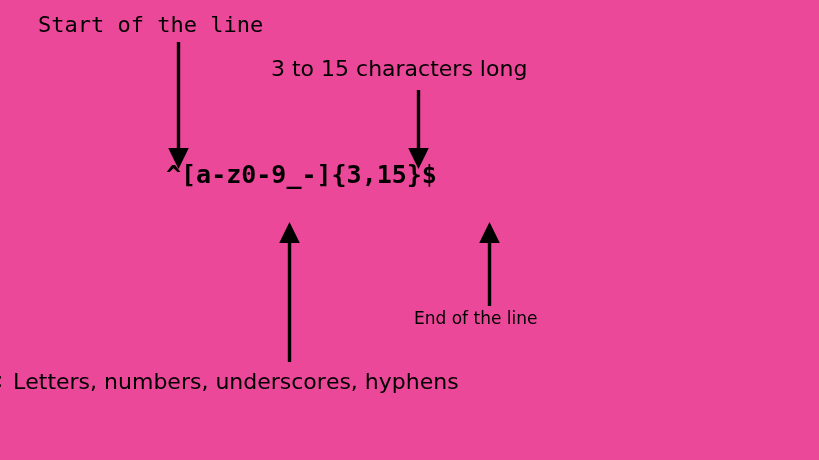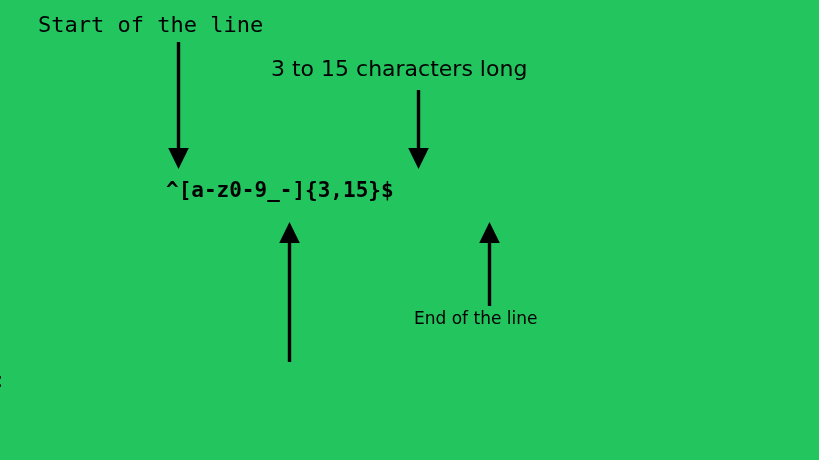--- a/index.html
+++ b/index.html
@@ -24,24 +24,24 @@
   .mono {
     font-family: "DejaVu Sans Mono", "Liberation Mono", monospace;
   }
   .sans {
     font-family: "DejaVu Sans", "Liberation Sans", sans-serif;
   }
   
   #regex-pattern {
     font-family: "DejaVu Sans Mono", "Liberation Mono", monospace;
     font-weight: bold;
-    font-size: 21px;
+    font-size: 25px;
     letter-spacing: 0px;
     left: 166px;
-    top: 180px;
+    top: 162px;
   }
   
   .annotation-label {
     font-size: 22px;
   }
   
   .arrow {
     position: absolute;
     overflow: visible;
   }
@@ -56,21 +56,21 @@
     font-family: "DejaVu Sans", "Liberation Sans", sans-serif;
     font-size: 22px;
     color: #000000;
     white-space: pre;
     line-height: 1;
   }
 </style>
 </head>
 <body>
 
-<div id="canvas" style="background: #22c55e; text-decoration: underline;">
+<div id="canvas" style="background: #ec4899; text-decoration: underline;">
 
   <div class="lbl mono annotation-label" style="left: 38px; top: 14px; font-size: 22px; color: rgb(0, 0, 0);">Start of the line</div>
 
   <div class="arrow" style="left:160px; top:40px; width:40px; height:132px;">
     <svg width="40" height="132" viewBox="0 0 40 132">
       <line x1="18.5" y1="2" x2="18.5" y2="115" stroke="#000000" stroke-width="3.4"></line>
       <polygon points="18.5,129 8.2,108 28.8,108" fill="#000000"></polygon>
     </svg>
   </div>
 
@@ -96,14 +96,15 @@
     <svg width="40" height="88" viewBox="0 0 40 88">
       <line x1="18.5" y1="86" x2="18.5" y2="18" stroke="#000000" stroke-width="3.4"></line>
       <polygon points="18.5,2 8.2,23 28.8,23" fill="#000000"></polygon>
     </svg>
   </div>
 
   <div class="lbl sans annotation-label" style="left: 414px; top: 310px; font-size: 17px; color: rgb(0, 0, 0);">End of the line</div>
 
   <div class="clip-glyph" style="color: rgb(0, 0, 0);">:</div>
 
+  <div class="lbl sans annotation-label" style="left: 13px; top: 371px; font-size: 22px; color: rgb(0, 0, 0);">Letters, numbers, underscores, hyphens</div>
 
 </div>
 
 </body></html>

